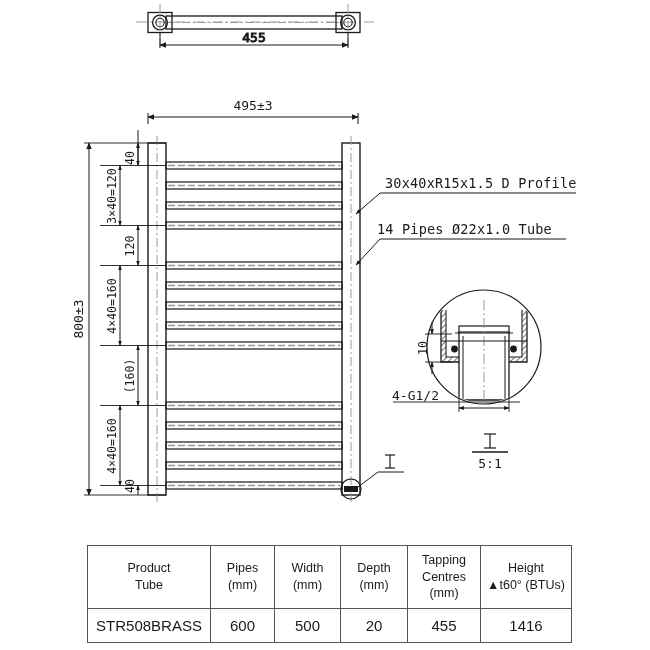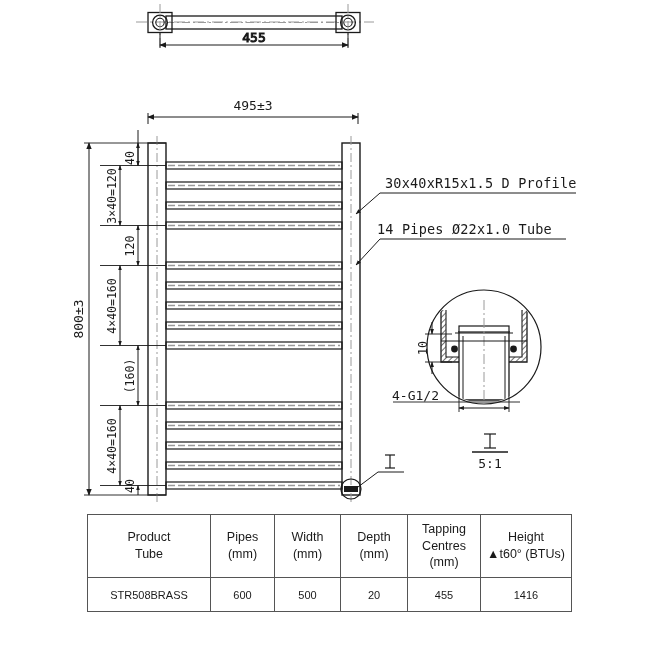--- a/index.html
+++ b/index.html
@@ -13,34 +13,34 @@
   }
   #stage{position:absolute;left:0;top:0;width:650px;height:650px;}
   svg{display:block;}
   .dimtxt{font-family:"DejaVu Sans Mono", monospace;font-size:13px;fill:#1a1a1a;}
   .dimtxt-sm{font-family:"DejaVu Sans Mono", monospace;font-size:11.5px;fill:#1a1a1a;}
   .notetxt{font-family:"DejaVu Sans Mono", monospace;font-size:13.5px;fill:#1a1a1a;letter-spacing:.2px;}
   .detailtxt{font-family:"DejaVu Sans Mono", monospace;font-size:13px;fill:#1a1a1a;}
 
   
   #spec-table{
-    position:absolute;left:87px;top:514px;width:478px;
+    position:absolute;left:87px;top:545px;width:478px;
     border-collapse:collapse;
     font-family:"Liberation Sans", sans-serif;
     table-layout:fixed;
   }
   #spec-table th,#spec-table td{
     border:1px solid #555;
     text-align:center;
     color:#1a1a1a;
     font-weight:normal;
     padding:0;
   }
   #spec-table th{height:62px;font-size:12.5px;line-height:1.35;}
-  #spec-table td{height:33px;font-size:11px;}
+  #spec-table td{height:33px;font-size:15px;}
   .hdr-l1,.hdr-l2,.hdr-l3{display:block;}
 </style>
 </head>
 <body>
 
 <div id="stage">
 <svg width="650" height="650" viewBox="0 0 650 650" xmlns="http://www.w3.org/2000/svg">
   <defs>
     <marker id="arr" viewBox="0 0 10 10" refX="9" refY="5" markerWidth="7" markerHeight="7" orient="auto-start-reverse">
       <path d="M 0 1 L 10 5 L 0 9 z" fill="#1a1a1a"></path>

